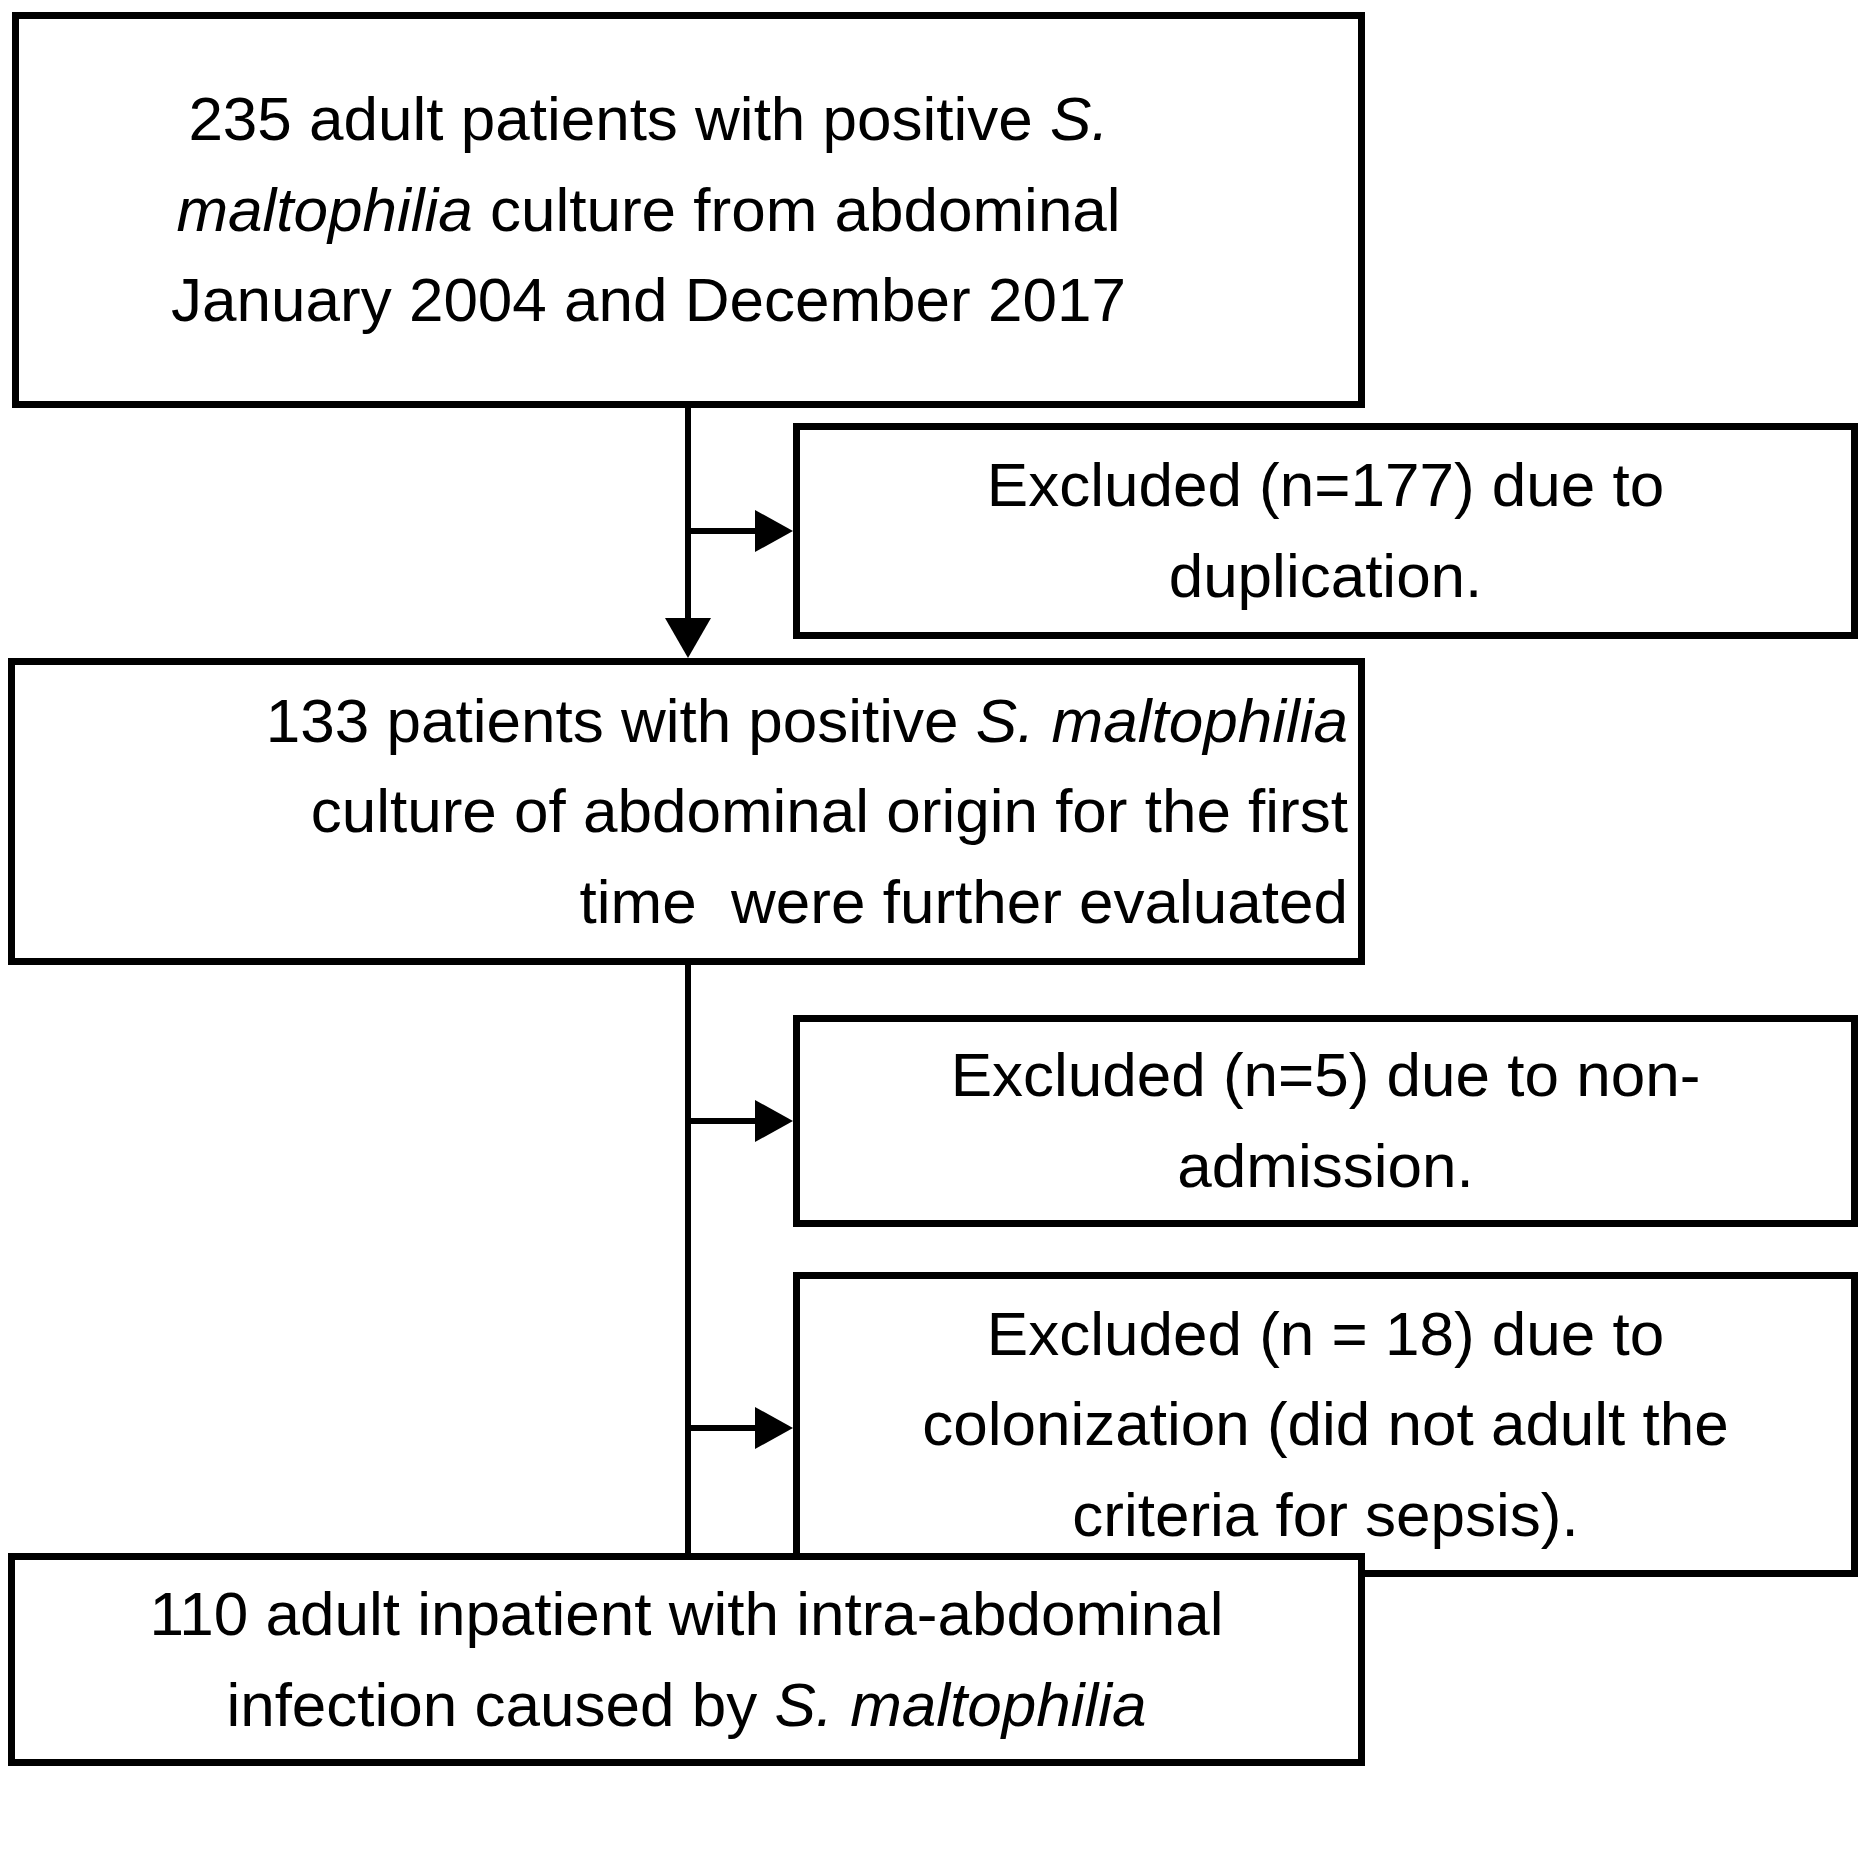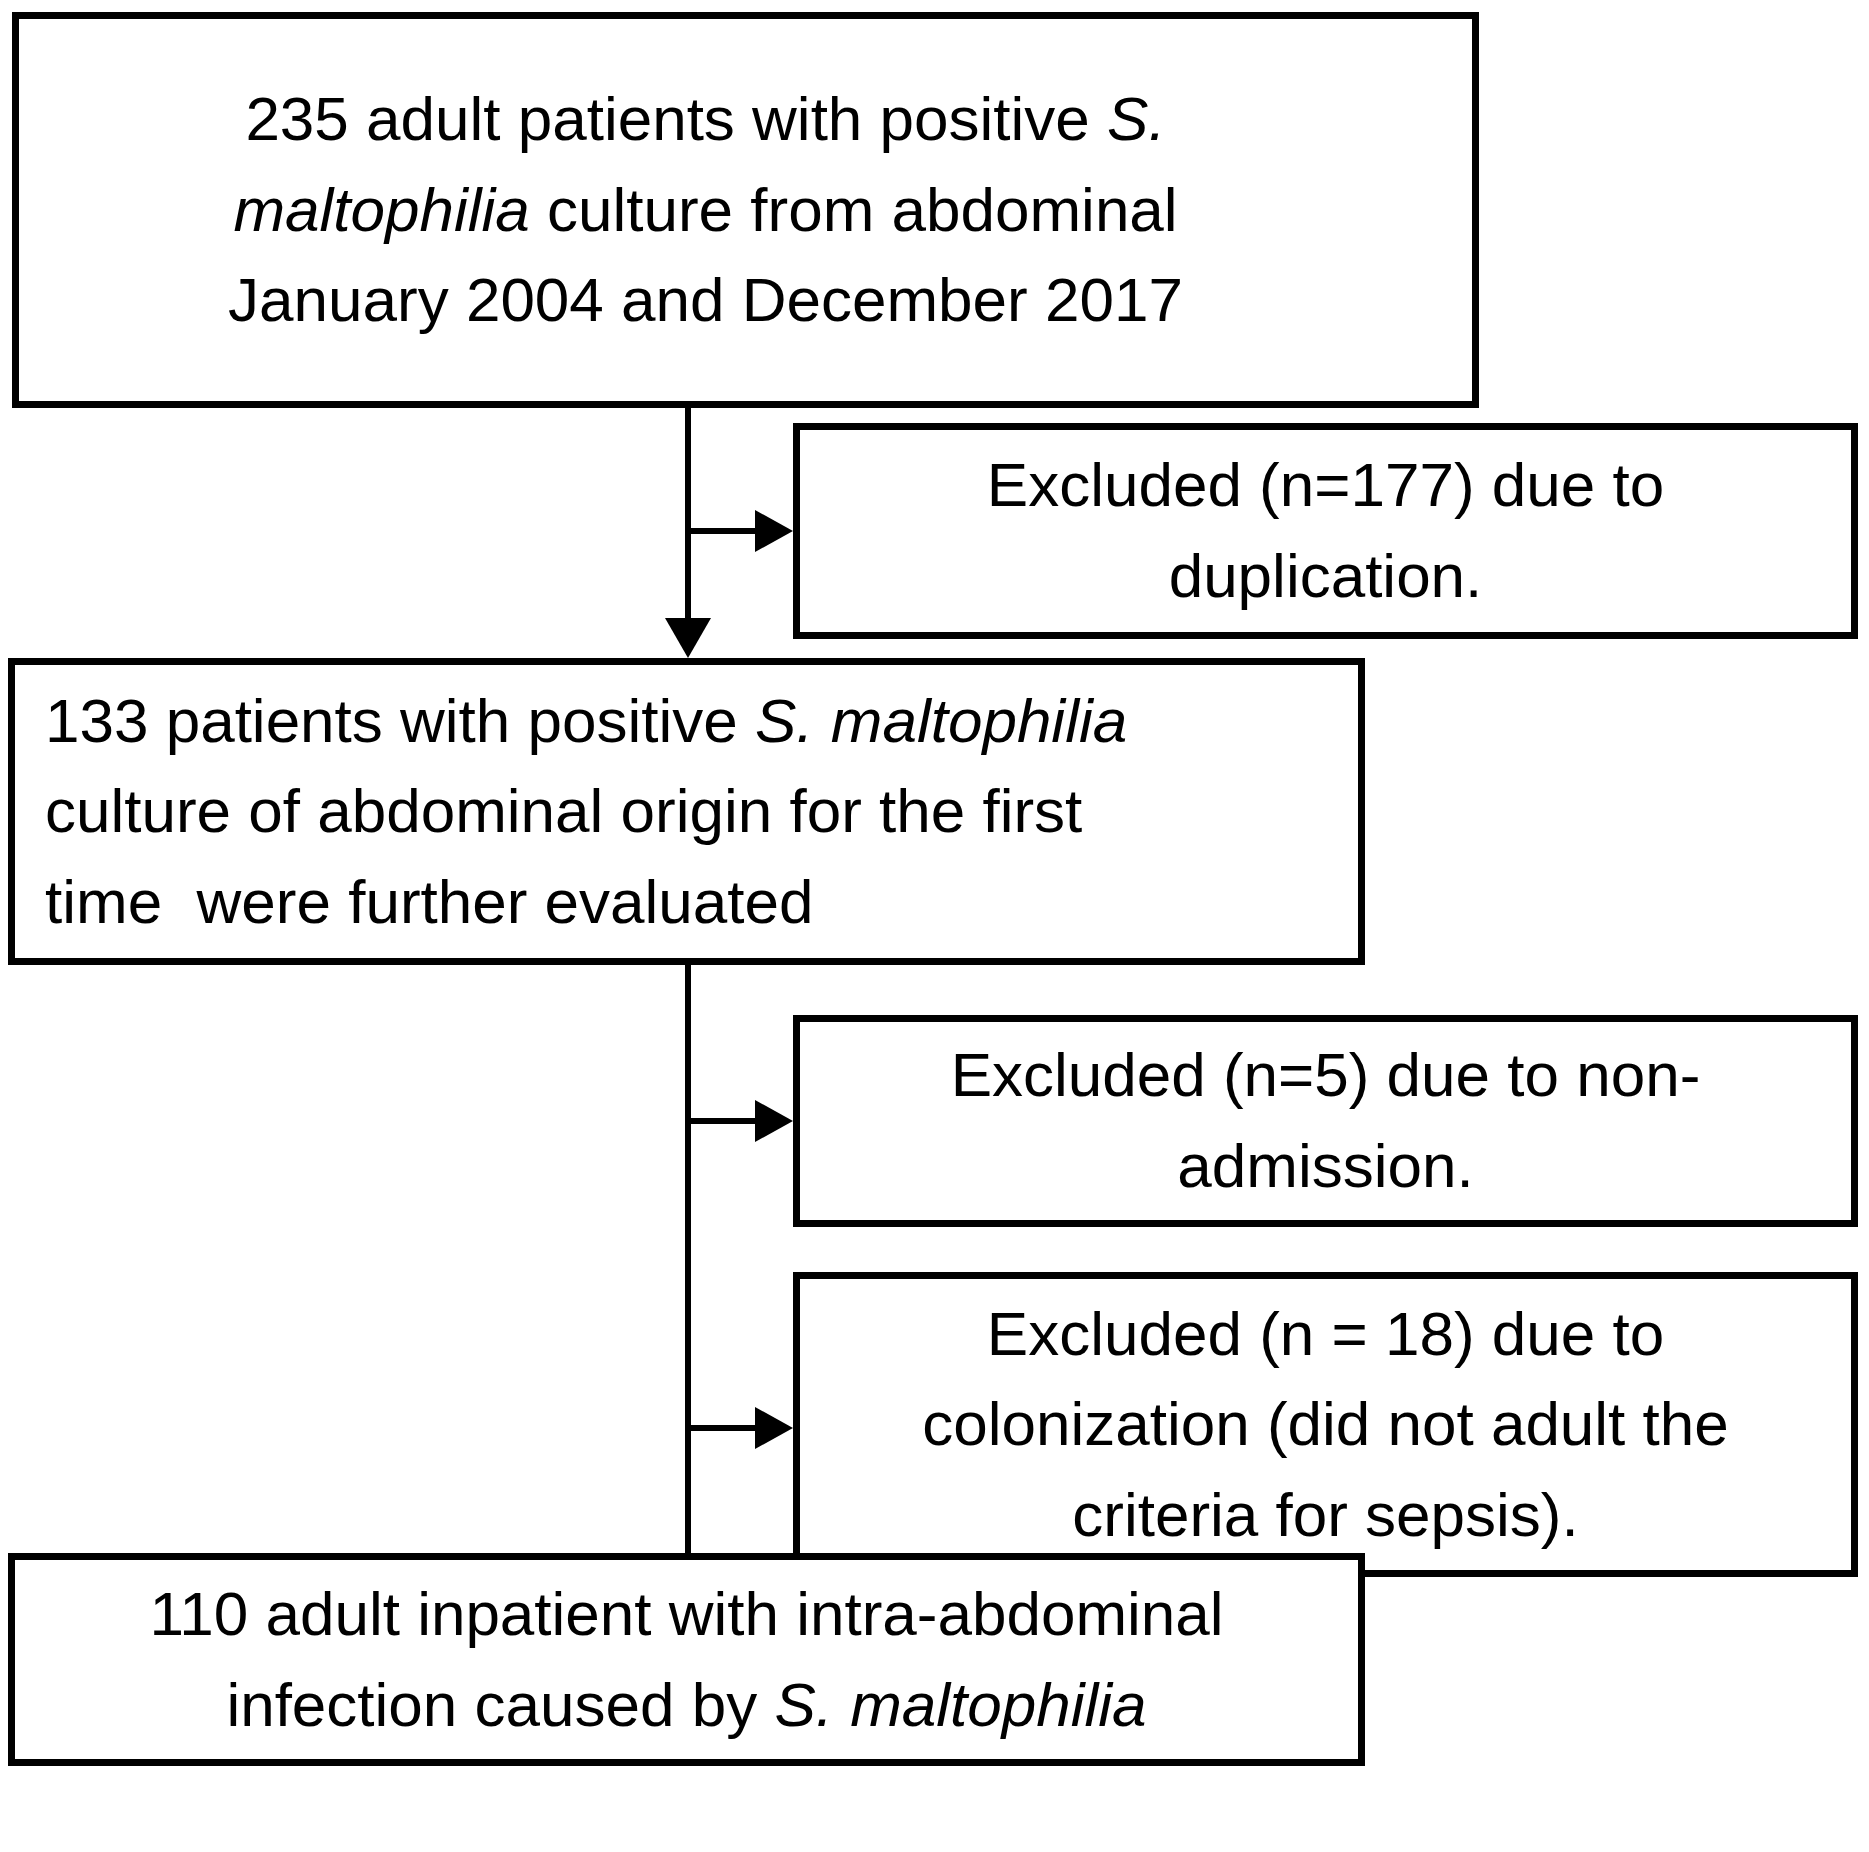--- a/index.html
+++ b/index.html
@@ -14,39 +14,40 @@
     font-size: 62px;
     line-height: 1.46;
   }
   .box {
     position: absolute;
     border: 7px solid #000000;
     background: #ffffff;
     display: flex;
     flex-direction: column;
     justify-content: center;
+    text-align: right;
   }
   .tc { text-align: center; }
   .line { white-space: pre-wrap; }
   .it { font-style: italic; }
   .vline, .hline { position: absolute; background: #000000; }
   .ah-down {
     position: absolute; width: 0; height: 0;
     border-left: 23px solid transparent;
     border-right: 23px solid transparent;
     border-top: 40px solid #000000;
   }
   .ah-right {
     position: absolute; width: 0; height: 0;
     border-top: 21px solid transparent;
     border-bottom: 21px solid transparent;
     border-left: 38px solid #000000;
   }
 
-  #box-initial   { left: 12px;  top: 12px;   width: 1467px; height: 396px; padding-right: 80px; }
+  #box-initial   { left: 12px;  top: 12px;   width: 1353px; height: 396px; padding-right: 80px; }
   #box-excl-dup  { left: 793px; top: 423px;  width: 1065px; height: 216px; }
   #box-evaluated { left: 8px;   top: 658px;  width: 1357px; height: 307px; padding-left: 30px; padding-right: 10px; }
   #box-excl-adm  { left: 793px; top: 1015px; width: 1065px; height: 212px; }
   #box-excl-col  { left: 793px; top: 1272px; width: 1065px; height: 305px; }
   #box-final     { left: 8px;   top: 1553px; width: 1357px; height: 213px; }
 
   #vline-1 { left: 685px; top: 408px;  width: 6px;  height: 212px; }
   #ah-1    { left: 665px; top: 618px; }
   #vline-2 { left: 685px; top: 965px;  width: 6px;  height: 618px; }
   #ah-2    { left: 665px; top: 1581px; }

